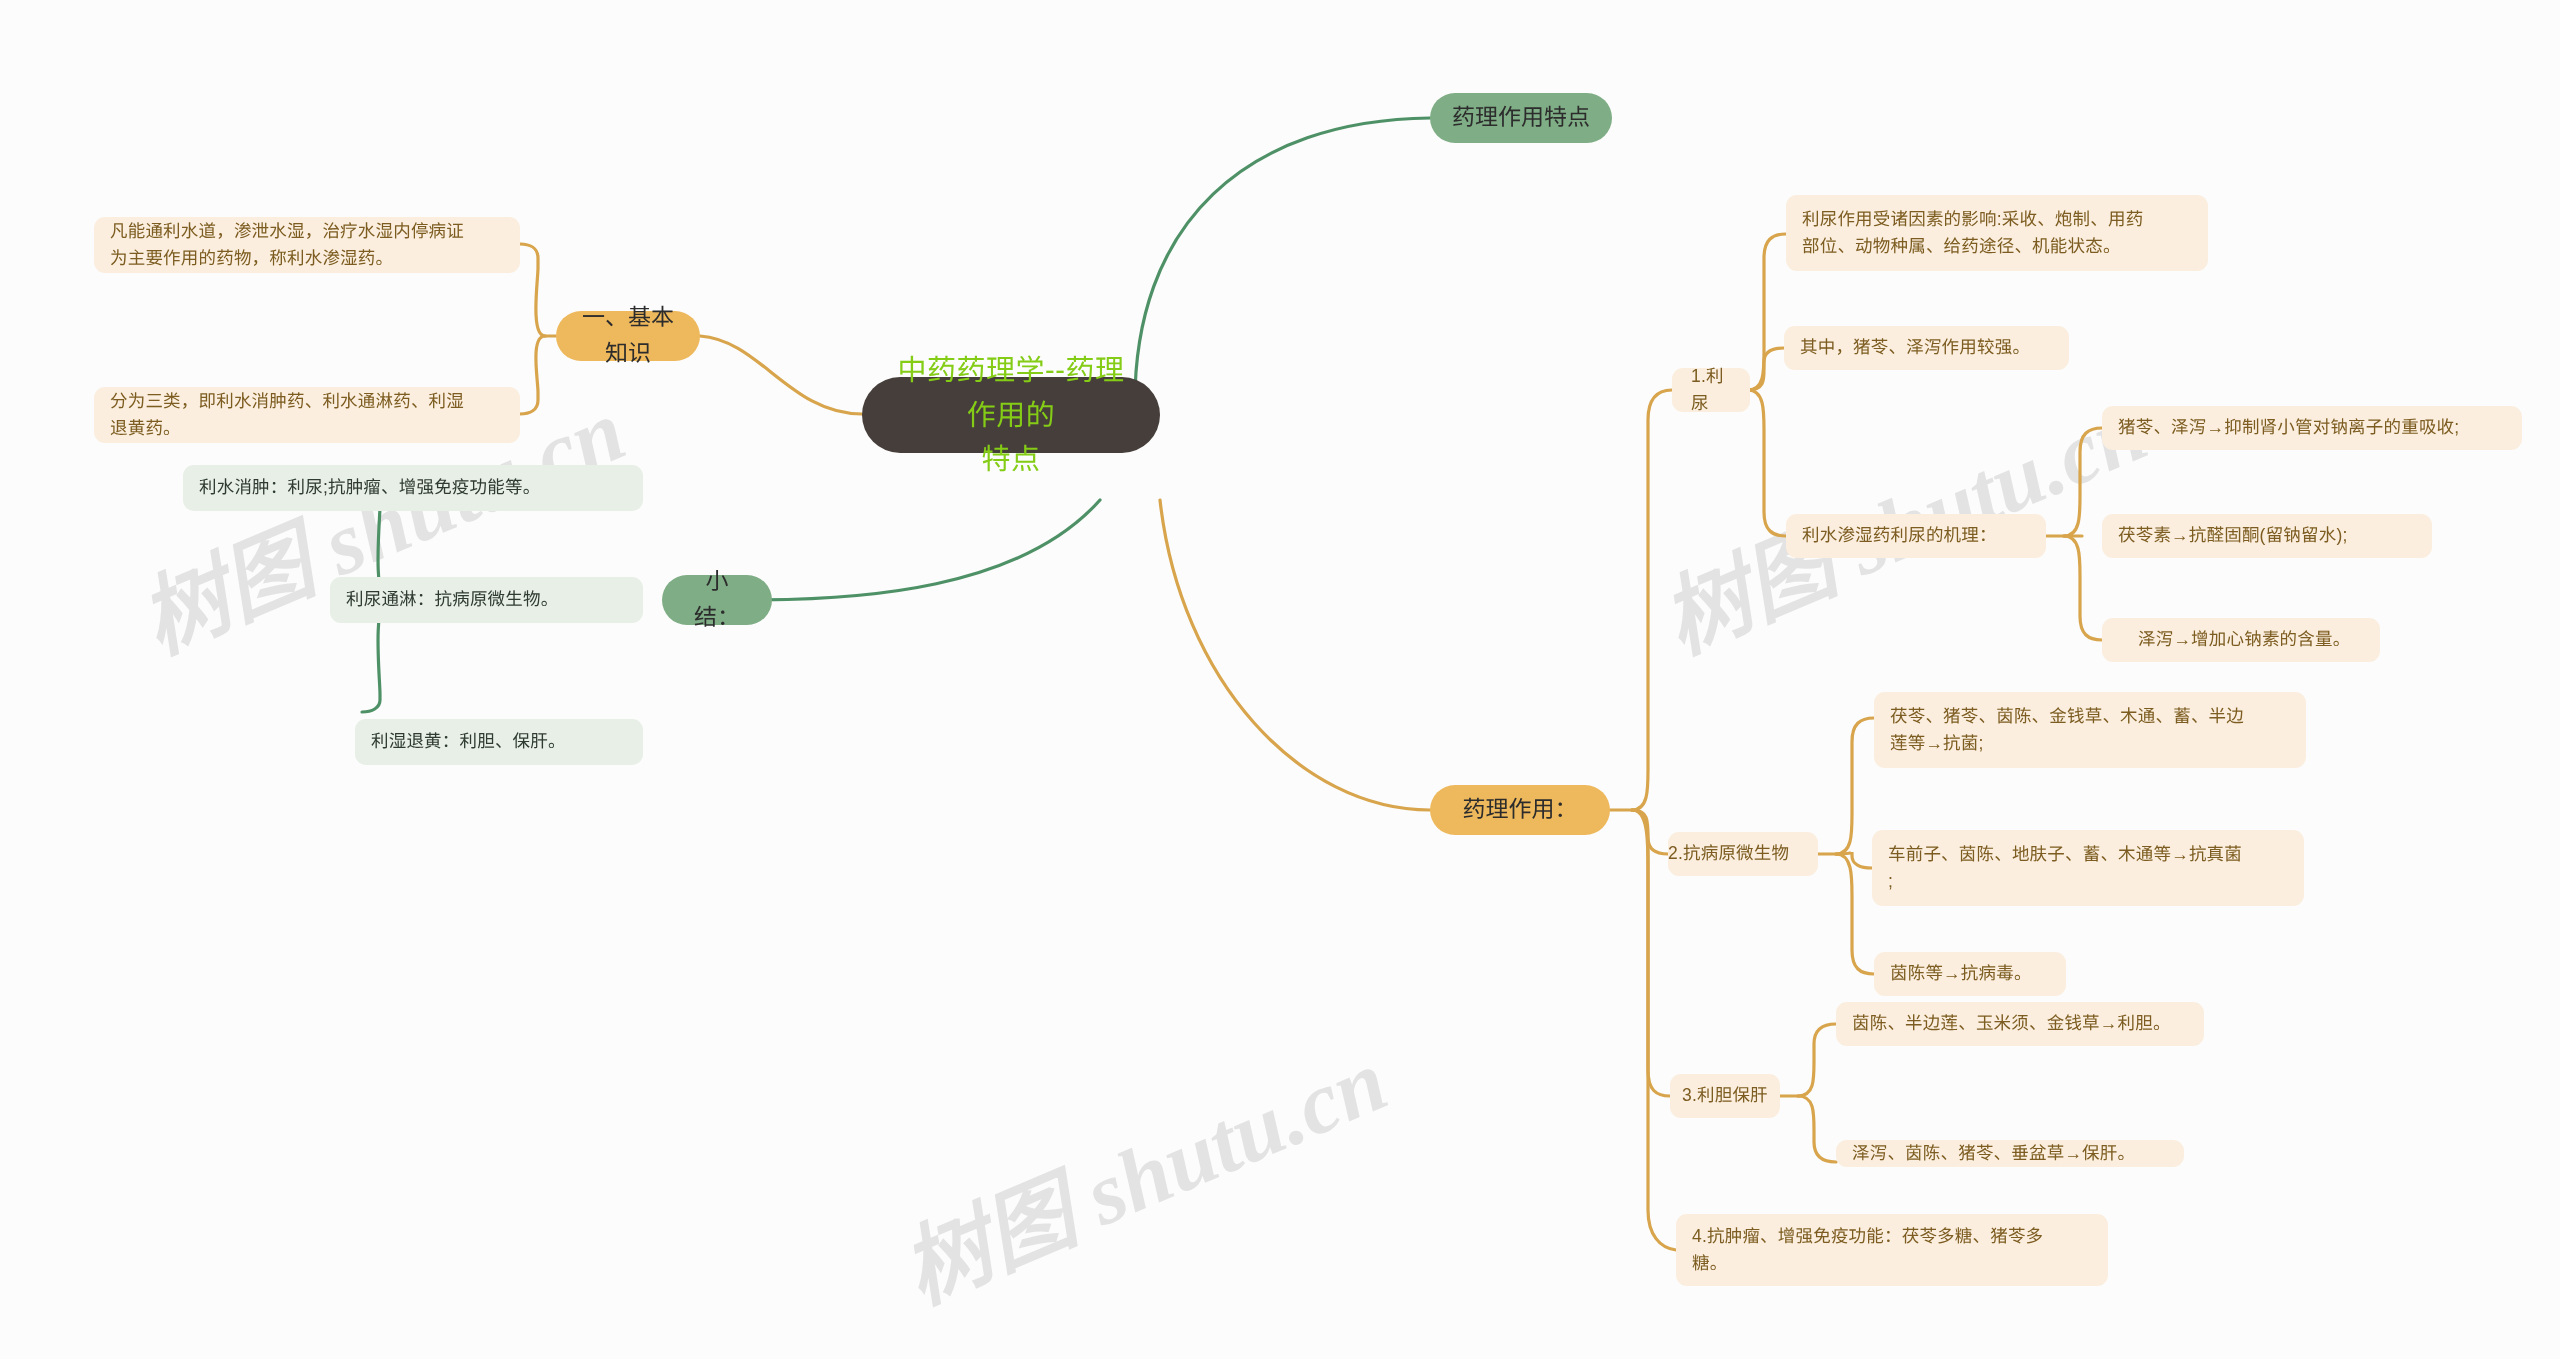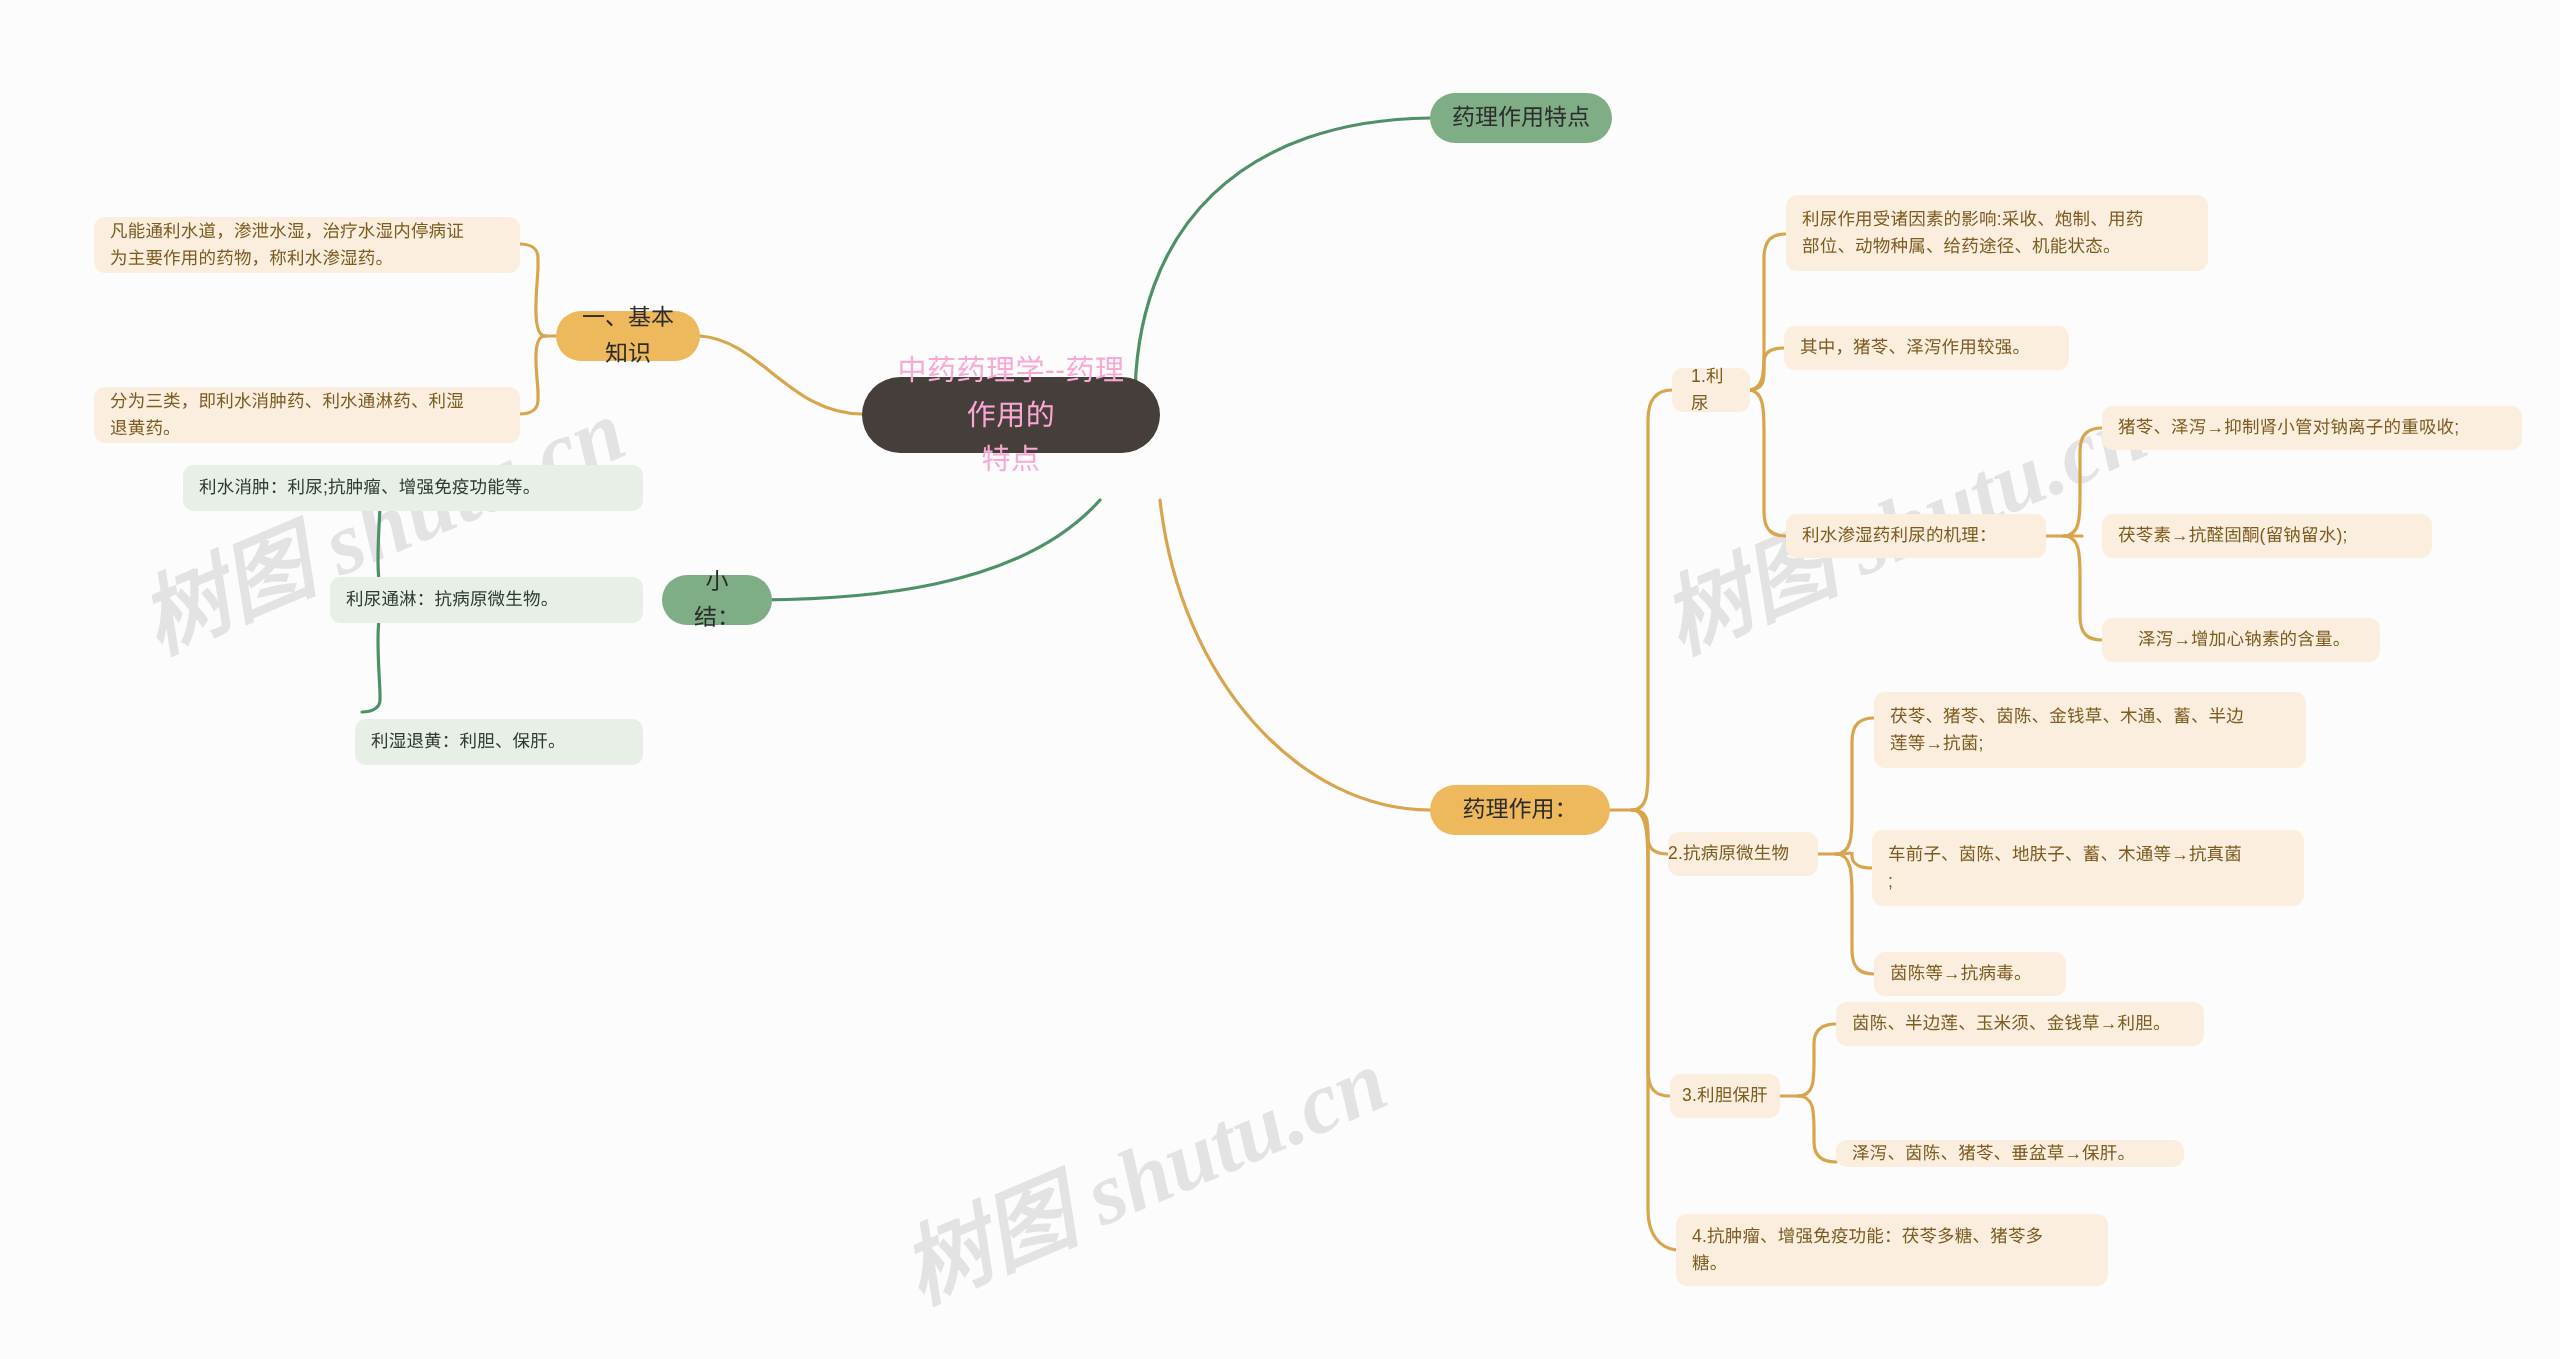--- a/index.html
+++ b/index.html
@@ -31,21 +31,21 @@
     box-sizing:border-box;
     display:flex;
     align-items:center;
     white-space:pre-wrap;
     line-height:1.55;
   }
 
   
   .root{
     background:#463e3b;
-    color:#f9a8d4;
+    color:#84cc16;
     border-radius:42px;
     font-size:29px;
     text-align:center;
     justify-content:center;
     padding:14px 26px;
     letter-spacing:.5px;
   }
 
   
   .pill{

